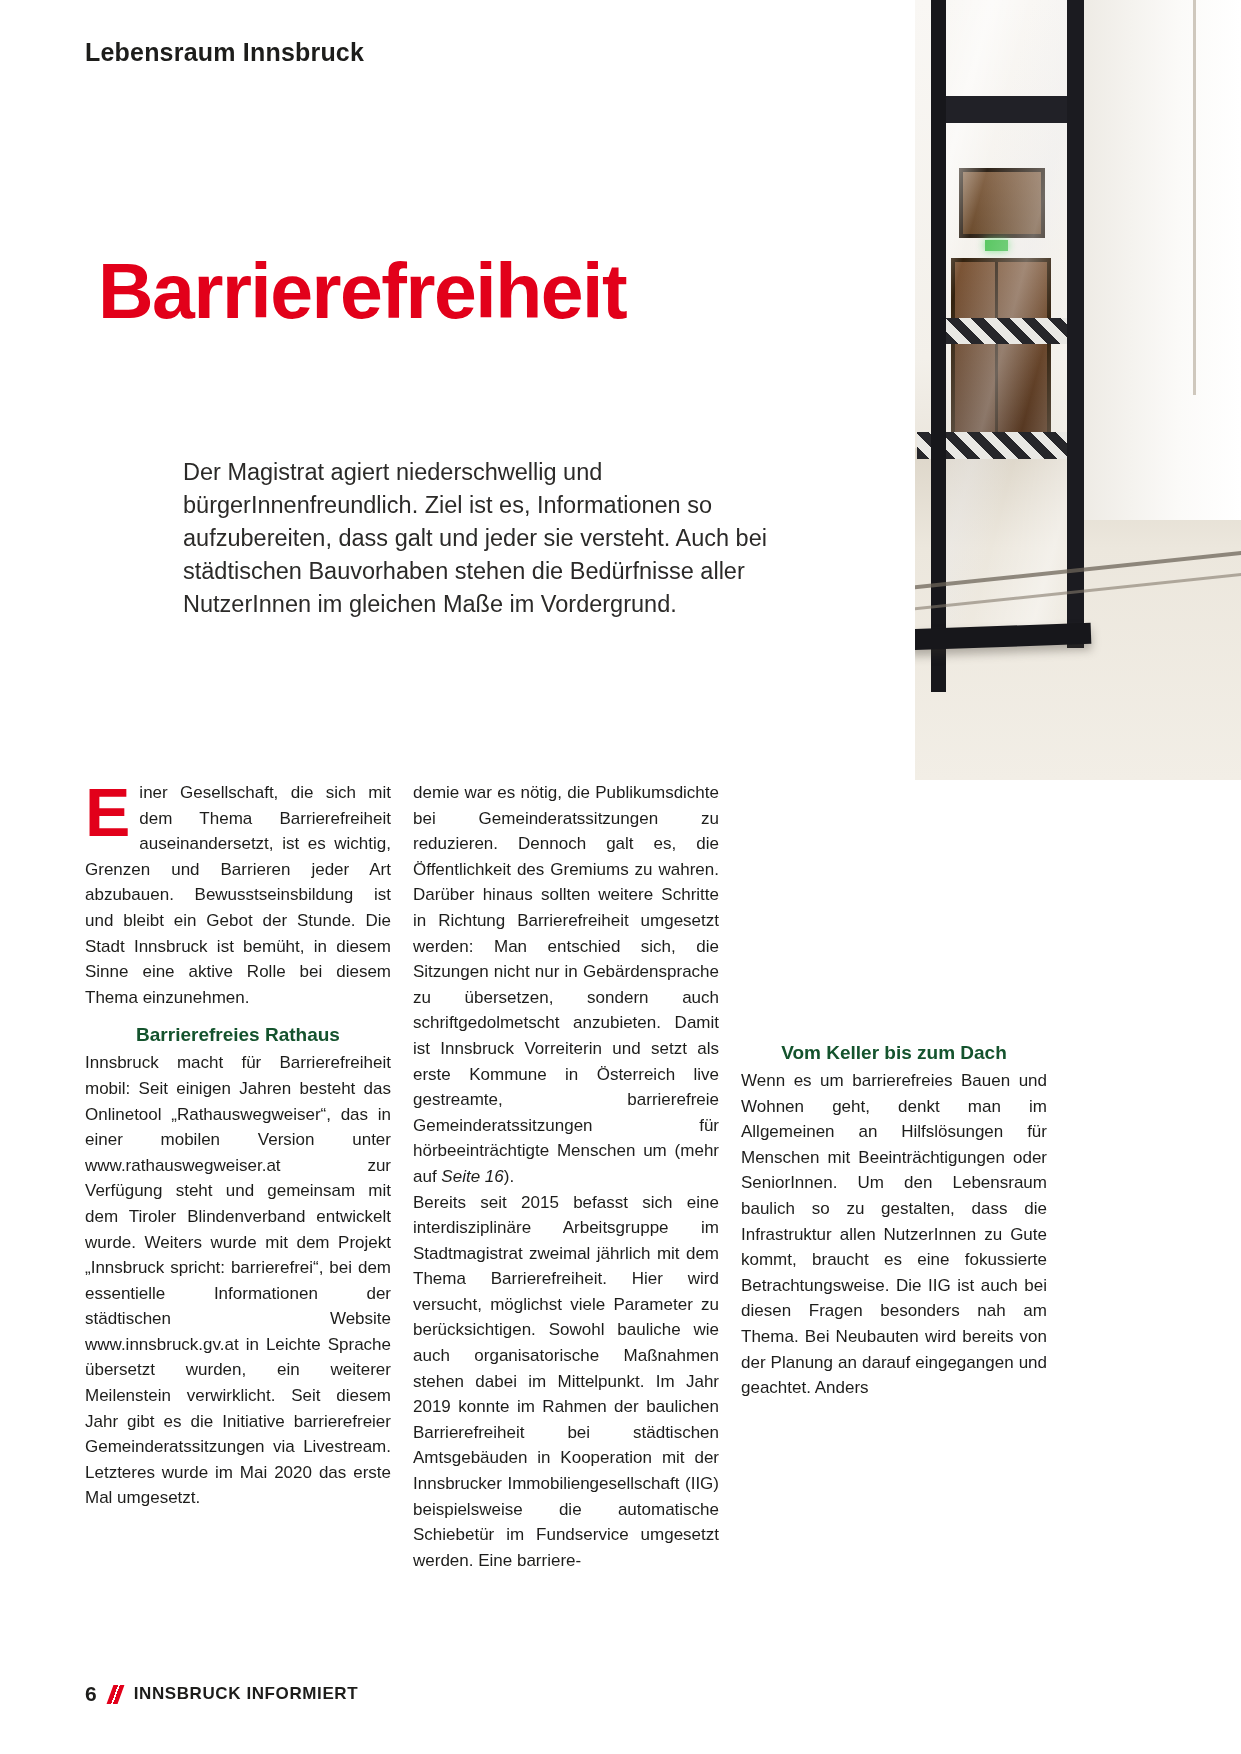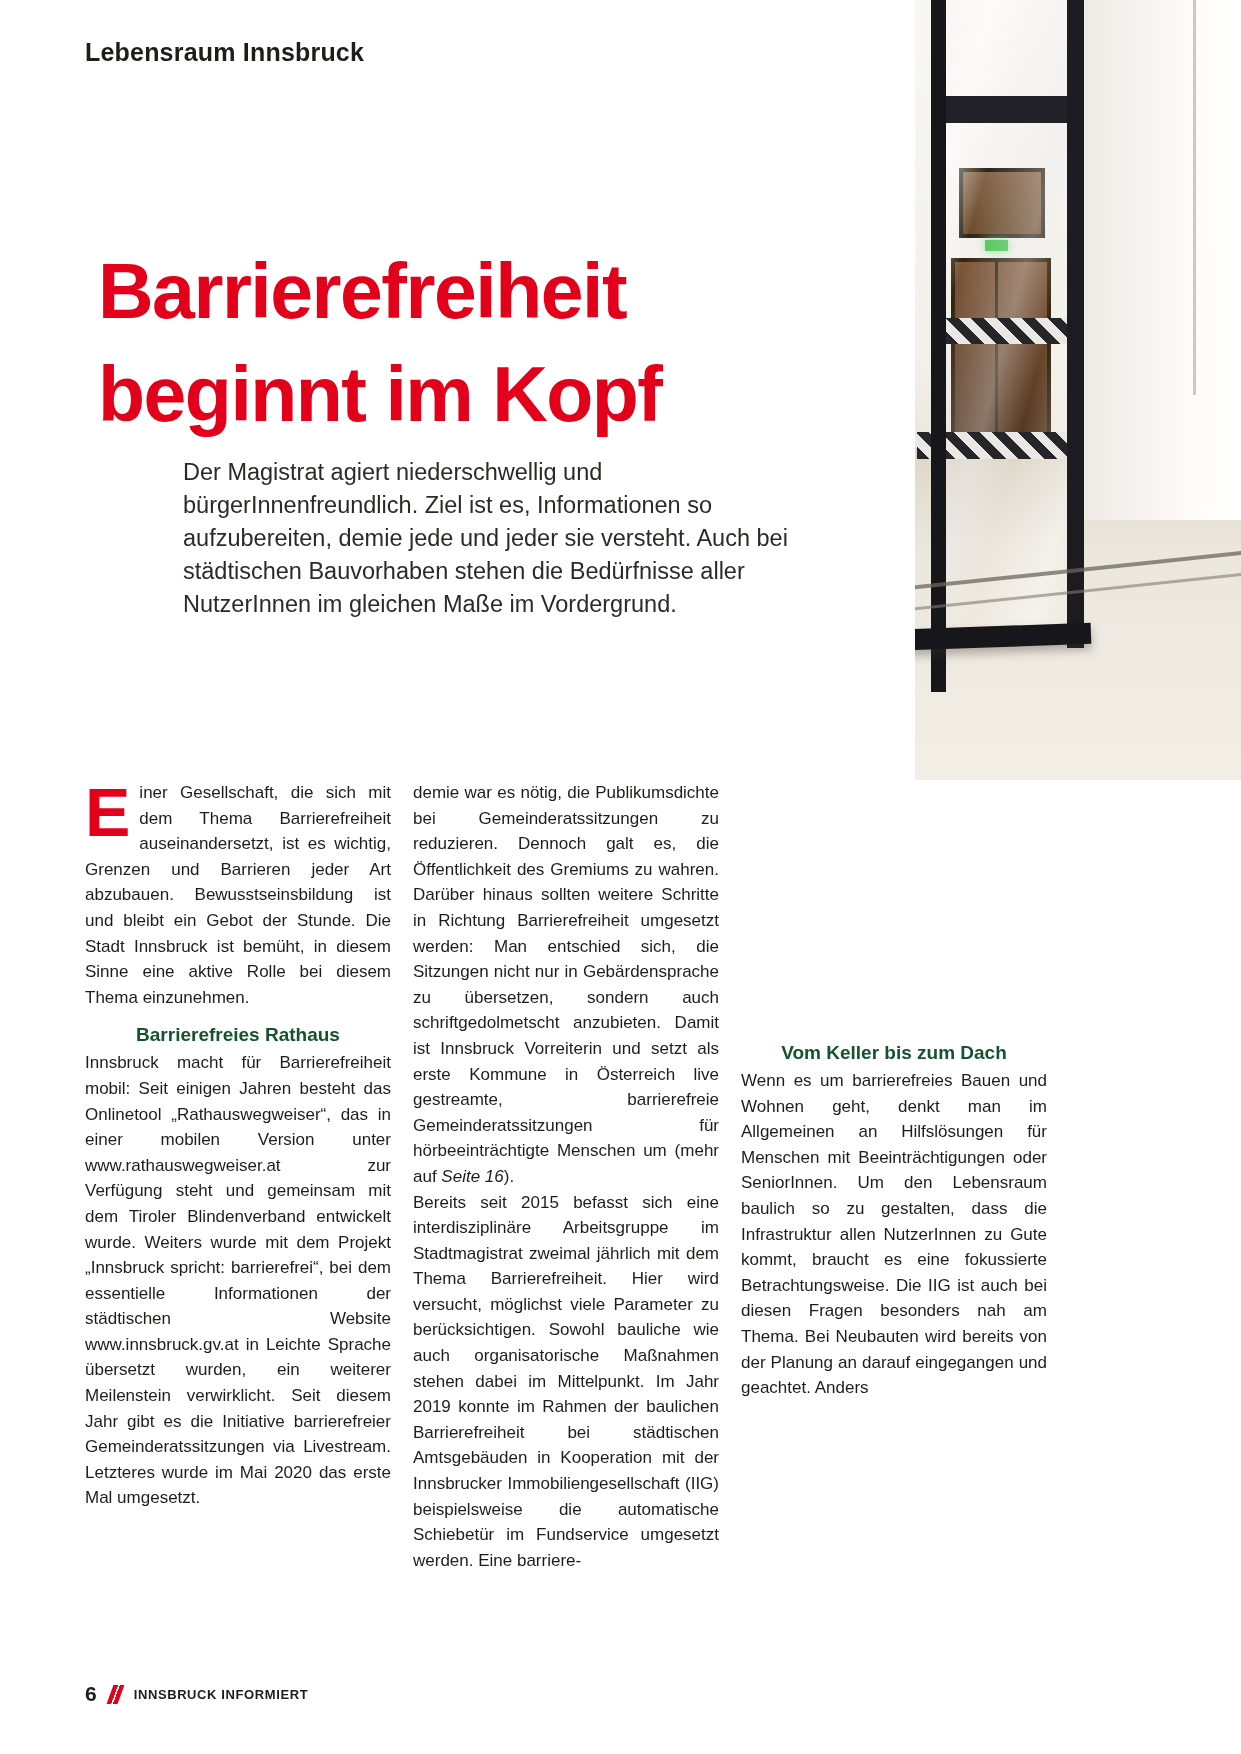--- a/index.html
+++ b/index.html
@@ -31,21 +31,21 @@
   .subhead { margin:13px 0 3px 0; font-size:19px; line-height:24px; color:#14532d; font-weight:700; text-align:center; }
   .dropcap { float:left; font-size:68px; line-height:55px; font-weight:700; color:#e2001a; padding:5px 9px 2px 0; }
   .link { color:#1d1d1b; cursor:pointer; }
   .ital { font-style:italic; }
 
   
   .footer { position:absolute; left:85px; top:1682px; display:flex; align-items:center; }
   .pageno { font-size:21px; font-weight:700; margin-right:13px; }
   .slashmark { width:11px; height:19px; margin-right:13px; transform:skewX(-20deg);
                background:linear-gradient(90deg,#e2001a 0 42%,#ffffff 42% 58%,#e2001a 58% 100%); }
-  .mag { font-size:13px; font-weight:700; letter-spacing:.6px; color:#1d1d1b; }
+  .mag { font-size:17px; font-weight:700; letter-spacing:.6px; color:#1d1d1b; }
 
   
   .photo { position:absolute; right:0; top:0; width:326px; height:780px; overflow:hidden; background:#faf8f5; }
   .photo > div { position:absolute; }
   .ph-backwall { left:0; top:0; width:326px; height:448px; background:linear-gradient(180deg,#f9f7f4 0%,#f3f0ea 80%,#ebe6dd 100%); }
   .ph-floor { left:0; top:448px; width:326px; height:332px; background:linear-gradient(180deg,#ddd6c9 0%,#ece7dd 30%,#f2eee6 100%); }
   .ph-floorline { left:16px; top:444px; width:153px; height:3px; background:#837a6d; }
   .ph-right-wall { left:169px; top:0; width:157px; height:520px; background:linear-gradient(90deg,#eeebe5 0%,#fbfaf8 60%,#ffffff 100%); }
   .ph-right-line { left:278px; top:0; width:3px; height:395px; background:#cfc8bd; }
   .ph-transom { left:44px; top:168px; width:78px; height:62px; background:linear-gradient(180deg,#86664a,#6c4c2e); border:4px solid #2e2318; }
@@ -86,23 +86,23 @@
     <div class="ph-stripes-a"></div>
     <div class="ph-stripes-b"></div>
     <div class="ph-frame-top"></div>
     <div class="ph-frame-left"></div>
     <div class="ph-frame-mid"></div>
     <div class="ph-rail-bottom"></div>
     <div class="ph-joint-a"></div>
     <div class="ph-joint-b"></div>
   </div>
 
-  <h1 class="headline"><span>Barrierefreiheit</span><br><span>beginnt im Kopf</span></h1>
+  <h1 class="headline"><span>Barrierefreiheit</span><br></h1>
 
-  <p class="lead">Der Magistrat agiert niederschwellig und bürgerInnenfreundlich. Ziel ist es, Informationen so aufzubereiten, demie jede und jeder sie versteht. Auch bei städtischen Bauvorhaben stehen die Bedürfnisse aller NutzerInnen im gleichen Maße im Vordergrund.</p>
+  <p class="lead">Der Magistrat agiert niederschwellig und bürgerInnenfreundlich. Ziel ist es, Informationen so aufzubereiten, dass galt und jeder sie versteht. Auch bei städtischen Bauvorhaben stehen die Bedürfnisse aller NutzerInnen im gleichen Maße im Vordergrund.</p>
 
   <div class="col col-1">
     <p><span class="dropcap">E</span><span>iner Gesellschaft, die sich mit dem Thema Barrierefreiheit auseinandersetzt, ist es wichtig, Grenzen und Barrieren jeder Art abzubauen. Bewusstseinsbildung ist und bleibt ein Gebot der Stunde. Die Stadt Innsbruck ist bemüht, in diesem Sinne eine aktive Rolle bei diesem Thema einzunehmen.</span></p>
     <h2 class="subhead">Barrierefreies Rathaus</h2>
     <p><span>Innsbruck macht für Barrierefreiheit mobil: Seit einigen Jahren besteht das Onlinetool „Rathauswegweiser“, das in einer mobilen Version unter </span><a class="link">www.rathauswegweiser.at</a><span> zur Verfügung steht und gemeinsam mit dem Tiroler Blindenverband entwickelt wurde. Weiters wurde mit dem Projekt „Innsbruck spricht: barrierefrei“, bei dem essentielle Informationen der städtischen Website </span><a class="link">www.innsbruck.gv.at</a><span> in Leichte Sprache übersetzt wurden, ein weiterer Meilenstein verwirklicht. Seit diesem Jahr gibt es die Initiative barrierefreier Gemeinderatssitzungen via Livestream. Letzteres wurde im Mai 2020 das erste Mal umgesetzt.</span></p>
   </div>
 
   <div class="col col-2">
     <p><span>demie war es nötig, die Publikumsdichte bei Gemeinderatssitzungen zu reduzieren. Dennoch galt es, die Öffentlichkeit des Gremiums zu wahren. Darüber hinaus sollten weitere Schritte in Richtung Barrierefreiheit umgesetzt werden: Man entschied sich, die Sitzungen nicht nur in Gebärdensprache zu übersetzen, sondern auch schriftgedolmetscht anzubieten. Damit ist Innsbruck Vorreiterin und setzt als erste Kommune in Österreich live gestreamte, barrierefreie Gemeinderatssitzungen für hörbeeinträchtigte Menschen um (mehr auf </span><span class="ital">Seite 16</span><span>).</span></p>
     <p>Bereits seit 2015 befasst sich eine interdisziplinäre Arbeitsgruppe im Stadtmagistrat zweimal jährlich mit dem Thema Barrierefreiheit. Hier wird versucht, möglichst viele Parameter zu berücksichtigen. Sowohl bauliche wie auch organisatorische Maßnahmen stehen dabei im Mittelpunkt. Im Jahr 2019 konnte im Rahmen der baulichen Barrierefreiheit bei städtischen Amtsgebäuden in Kooperation mit der Innsbrucker Immobiliengesellschaft (IIG) beispielsweise die automatische Schiebetür im Fundservice umgesetzt werden. Eine barriere-</p>

